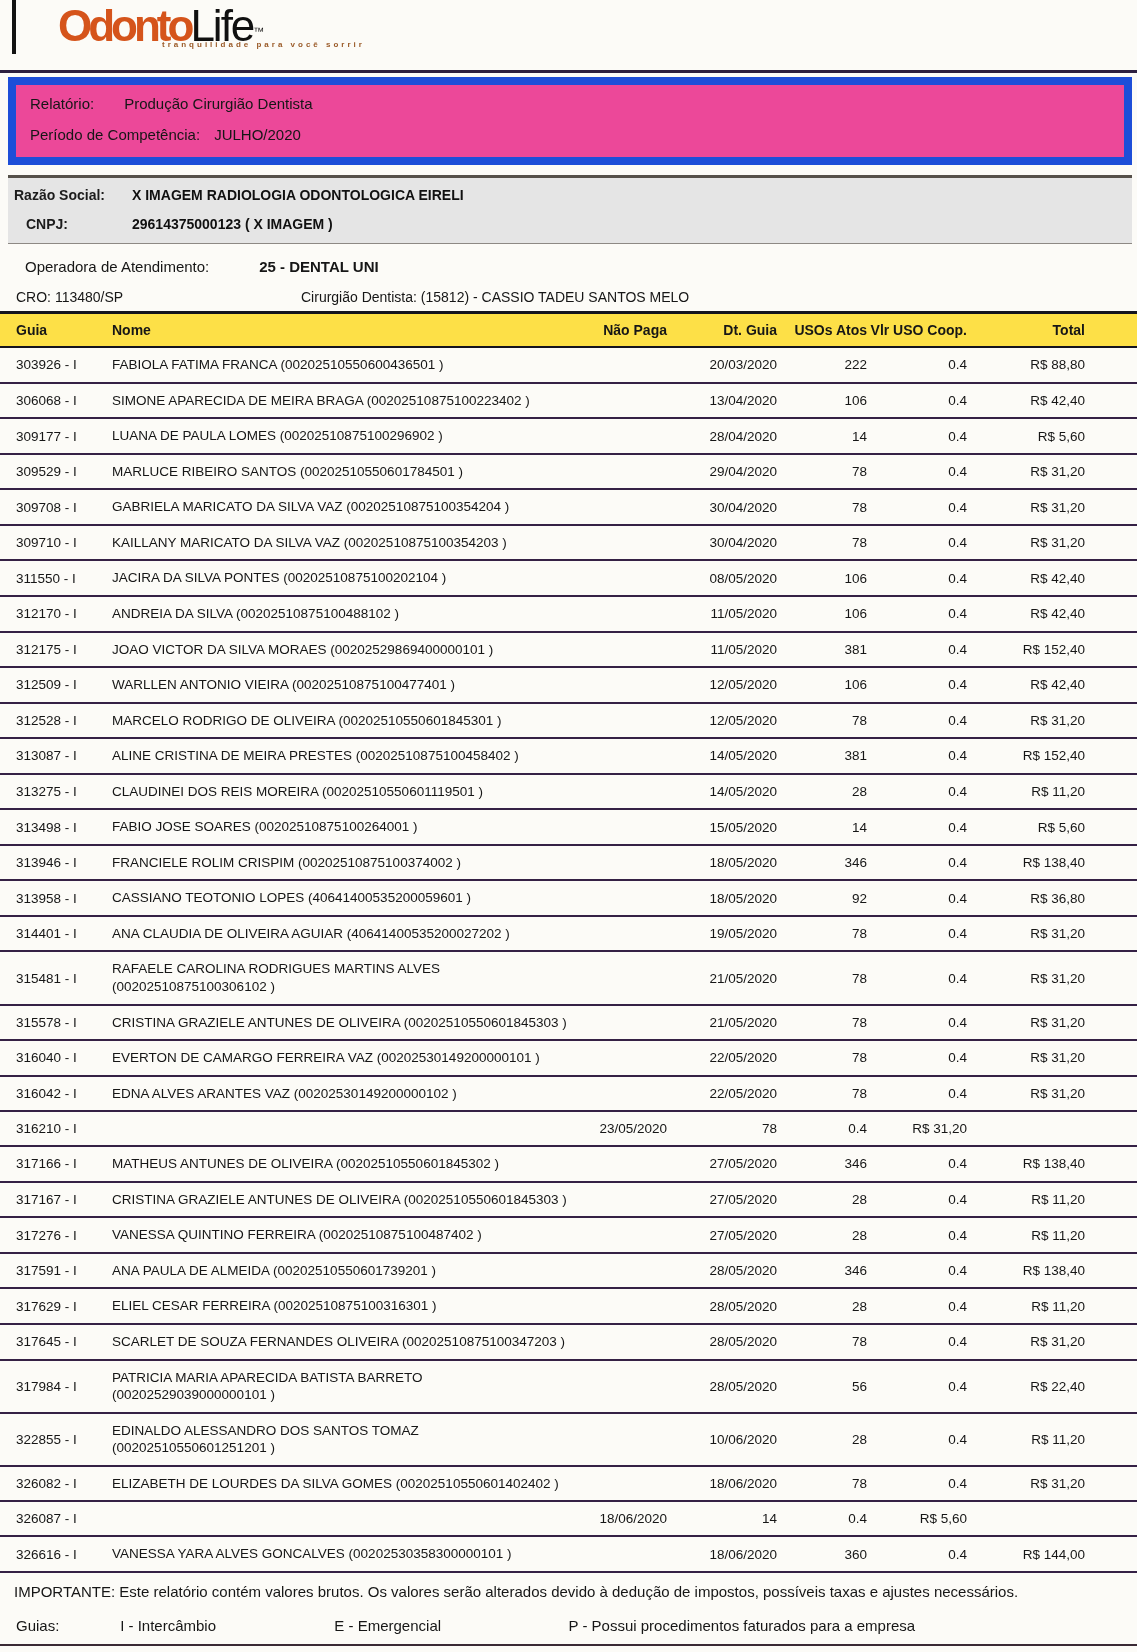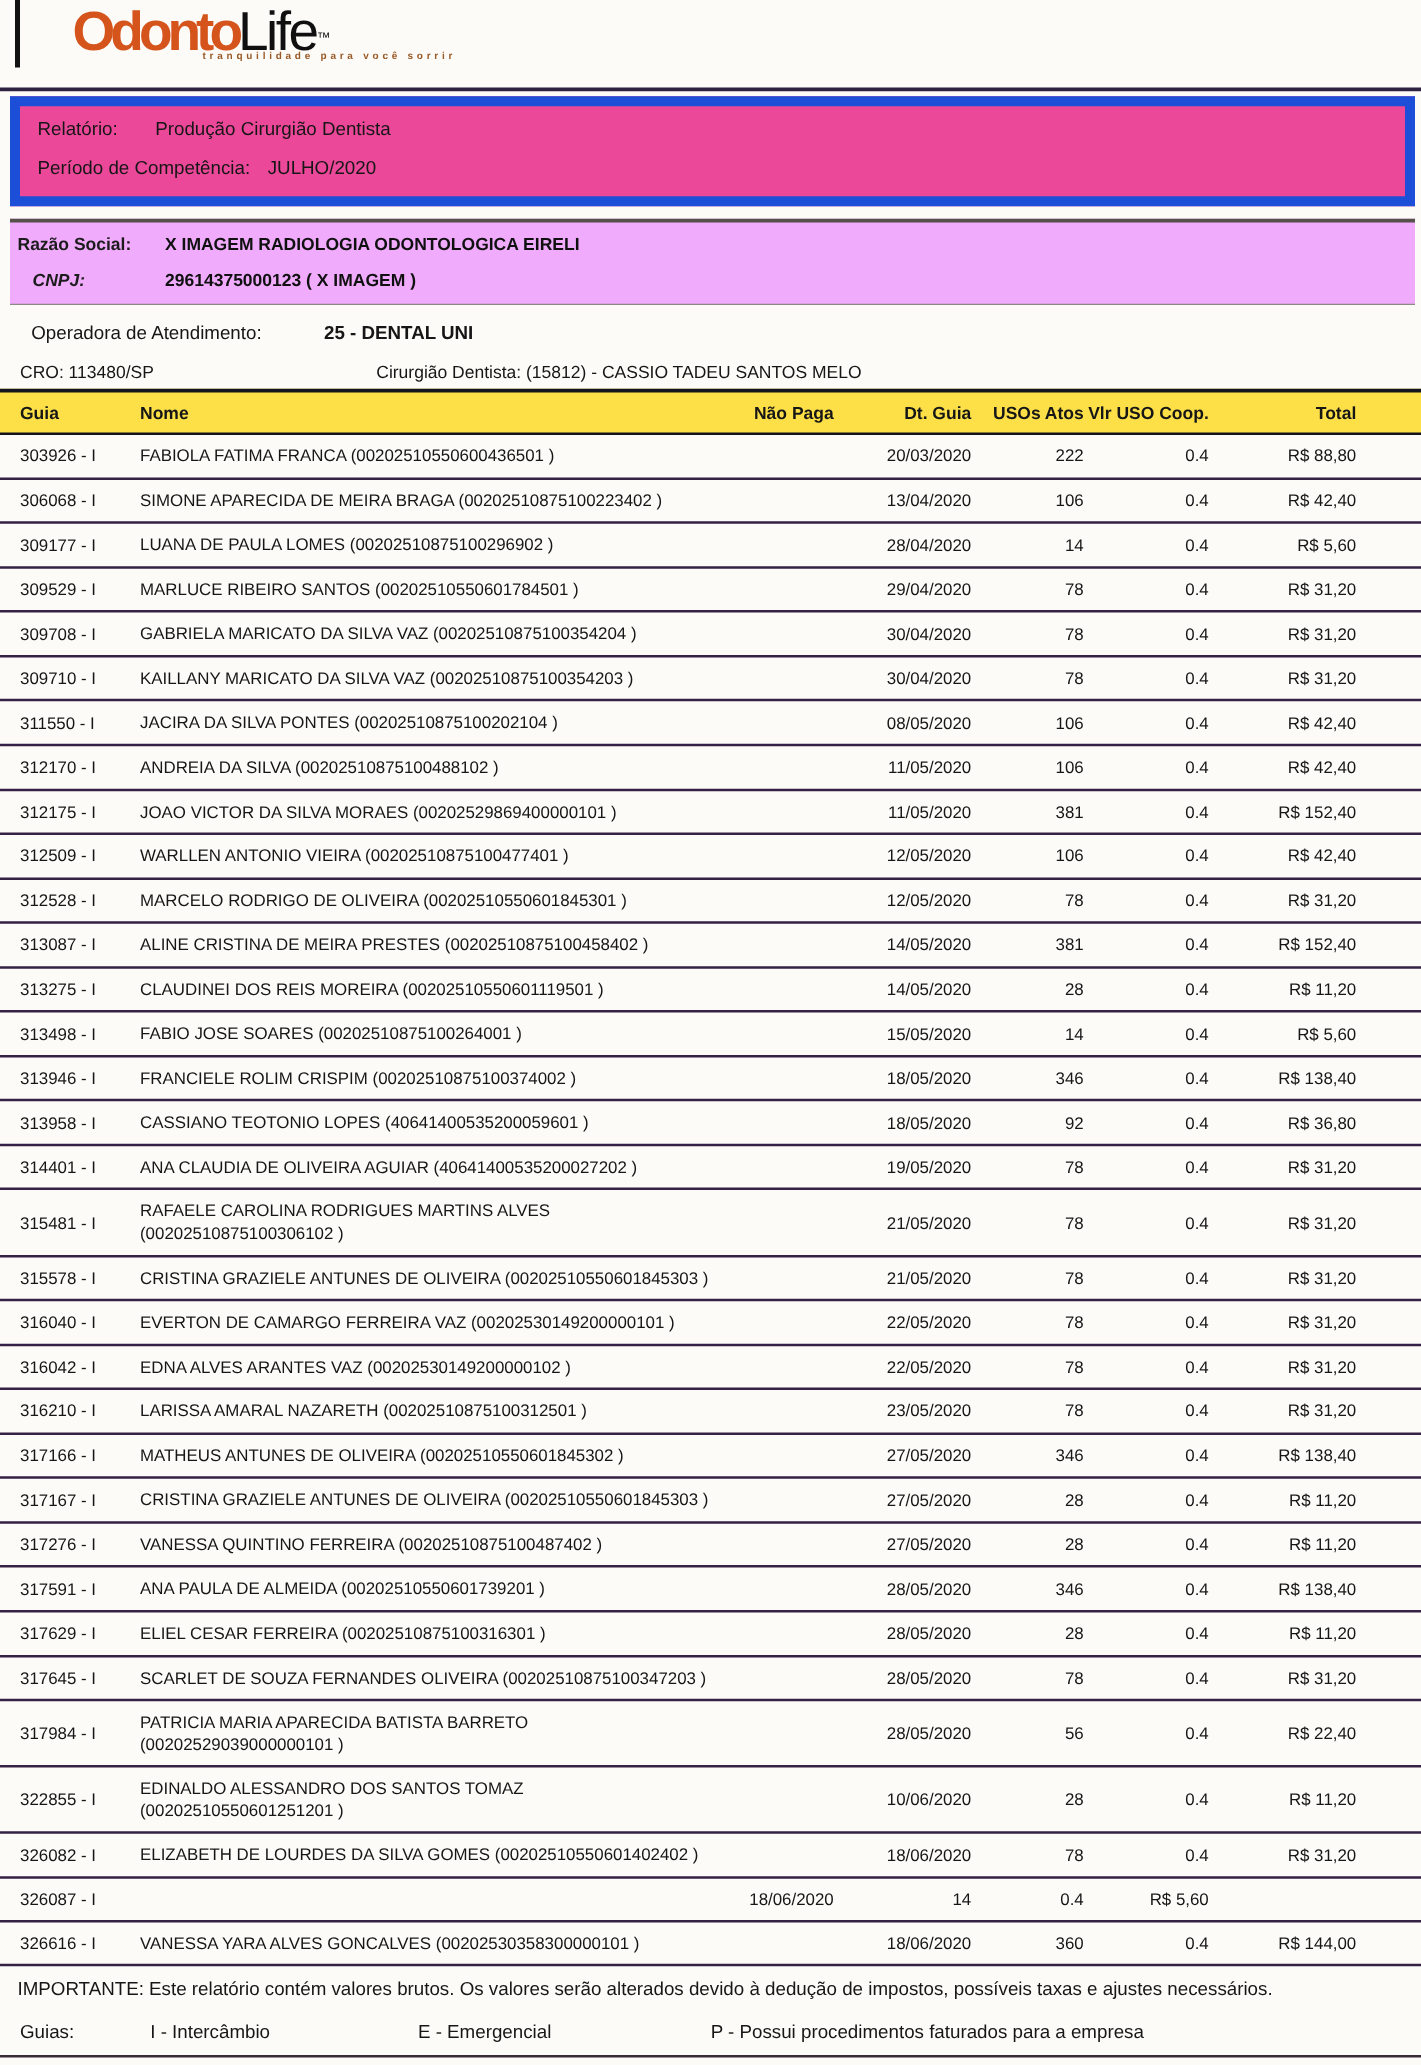--- a/index.html
+++ b/index.html
@@ -31,30 +31,30 @@
     font-size:15px;
   }
   .report-line { margin-bottom:14px; }
   .report-line:last-child { margin-bottom:0; }
   .lbl { display:inline-block; }
   .report-box .lbl { min-width:90px; }
   .report-box .lbl2 { min-width:180px; }
   
   .company-box {
     margin:0 5px 12px 8px;
-    background:#f0abfc;
+    background:#e5e5e5;
     border-top:3px solid #555049;
     border-bottom:1px solid #8d8984;
     padding:9px 14px 11px 6px;
     font-size:14px;
   }
   .company-line { margin-bottom:13px; display:flex; }
   .company-line:last-child { margin-bottom:0; }
   .company-lbl { width:118px; font-weight:bold; color:#1c1c1c; flex:none; }
-  .company-lbl.indent { padding-left:12px;font-style:italic; }
+  .company-lbl.indent { padding-left:12px; }
   .company-val { font-weight:bold; color:#101010; }
   
   .operadora-line { padding:2px 0 14px 25px; font-size:15px; }
   .operadora-line .lbl { min-width:230px; }
   .operadora-val { font-weight:bold; }
   .cro-line { padding:0 0 6px 16px; font-size:14px; display:flex; }
   .cro-pair { width:285px; flex:none; }
   .dent-pair { font-weight:normal; }
   
   .grid {
@@ -358,21 +358,20 @@
       <div class="c-nome">EDNA ALVES ARANTES VAZ (00202530149200000102 )</div>
       <div class="c-nao_paga"></div>
       <div class="c-dt">22/05/2020</div>
       <div class="c-usos">78</div>
       <div class="c-vlr">0.4</div>
       <div class="c-total">R$ 31,20</div>
     </div>
 
     <div class="grid trow">
       <div class="c-guia">316210 - I</div>
-      <div class="c-nome">LARISSA AMARAL NAZARETH (00202510875100312501 )</div>
       <div class="c-nao_paga"></div>
       <div class="c-dt">23/05/2020</div>
       <div class="c-usos">78</div>
       <div class="c-vlr">0.4</div>
       <div class="c-total">R$ 31,20</div>
     </div>
 
     <div class="grid trow">
       <div class="c-guia">317166 - I</div>
       <div class="c-nome">MATHEUS ANTUNES DE OLIVEIRA (00202510550601845302 )</div>

